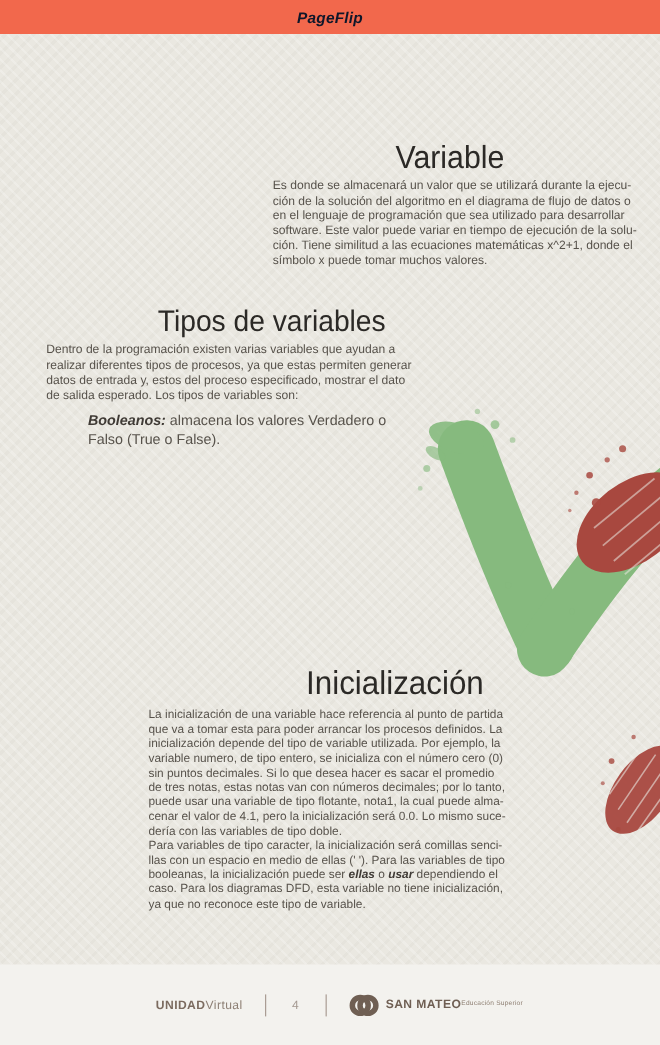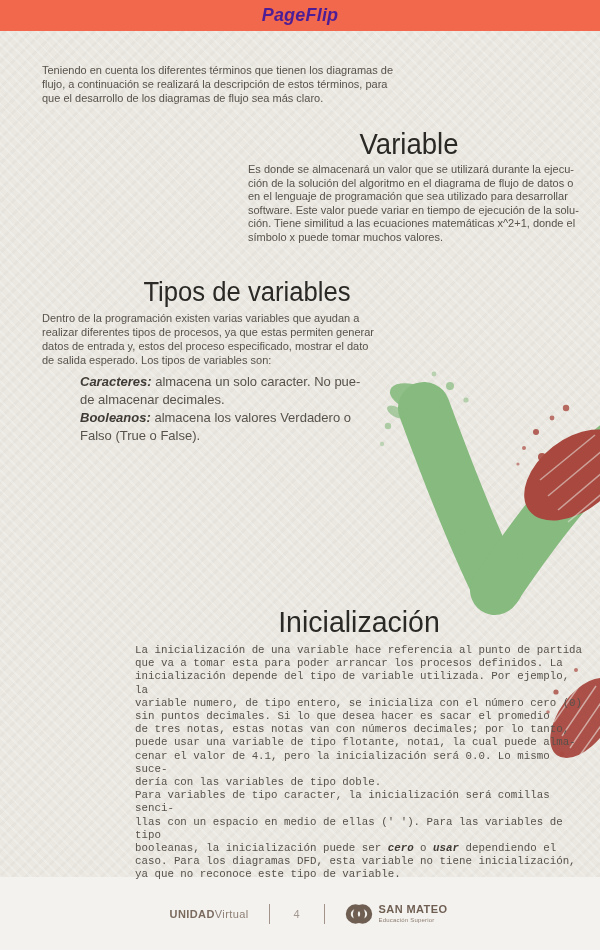--- a/index.html
+++ b/index.html
@@ -10,21 +10,21 @@
     position:relative; width:600px; height:950px;
     overflow:hidden; background:#f3f2ee;
   }
 
   
   .appbar {
     position:absolute; top:0; left:0; width:600px; height:31px;
     background:#f2684c; display:flex; align-items:center; justify-content:center;
   }
   .appbar .title {
-    color:#4c1d95; font-size:18px; font-weight:bold; font-style:italic;
+    color:#0f172a; font-size:14px; font-weight:bold; font-style:italic;
     letter-spacing:0.2px;
   }
 
   
   .paper {
     position:absolute; top:31px; left:0; width:600px; height:846px;
     background:#eae8e1;
     background-image:
       repeating-linear-gradient(45deg, rgba(255,255,255,0.22) 0 2px, rgba(0,0,0,0) 2px 7px),
       repeating-linear-gradient(-45deg, rgba(120,115,100,0.04) 0 3px, rgba(0,0,0,0) 3px 9px);
@@ -40,92 +40,87 @@
   .intro       { top:32px;  left:42px;  width:402px; }
   .h-variable  { top:97px;  left:233px; width:352px; font-size:29px; }
   .p-variable  { top:132px; left:233px; width:352px; line-height:13.6px;margin-left:15px; }
   .h-tipos     { top:246px; left:42px;  width:410px; font-size:27px; }
   .p-tipos     { top:280px; left:42px;  width:410px; }
   .typelist    { top:342px; left:80px;  width:330px; font-size:13px;
                  line-height:18px; color:#57524b; z-index:2; position:absolute; }
   .typelist p  { white-space:pre-line; }
   .typelist b  { font-style:italic; color:#3f3a35; }
   .h-inicial   { top:574px; left:135px; width:448px; font-size:30px; }
-  .p-inicial   { top:613px; left:135px; width:450px; font-size:10.8px; line-height:13.2px;font-family:Liberation Mono, monospace; }
+  .p-inicial   { top:613px; left:135px; width:450px; font-size:10.8px; line-height:13.2px; }
   .p-inicial b { font-style:italic; color:#3f3a35; }
 
   
   .brush { position:absolute; top:329px; left:370px; width:230px; height:420px;
            z-index:1; pointer-events:none; }
 
   
   .footer {
     position:absolute; top:877px; left:0; width:600px; height:73px;
     background:#f3f2ee; display:flex; align-items:center; justify-content:center;
     gap:20px; color:#7b6b5f;
   }
   .brand { font-size:11px; letter-spacing:0.4px;padding-left:17px; }
   .brand .bold { font-weight:bold; }
   .brand .light { font-weight:normal; opacity:0.85; }
   .fsep { width:1px; height:20px; background:#a2948a; }
   .pagenum { font-size:11px; color:#a39890; min-width:14px; text-align:center; }
   .logo { display:flex; align-items:center; gap:6px; }
-  .logo-text { display:flex; flex-direction:column; line-height:1; }
+  .logo-text { display:flex; flex-direction:row; line-height:1; }
   .logo-title { font-size:11px; font-weight:bold; letter-spacing:0.4px; color:#6f5f53; }
   .logo-sub { font-size:6px; color:#8d7e71; margin-top:2px; letter-spacing:0.2px; }
 </style>
 </head>
 <body>
 
 <div class="page">
 
   <div class="appbar">
     <span class="title">PageFlip</span>
   </div>
 
   <div class="paper">
 
-    <p class="tblock body-txt intro">Teniendo en cuenta los diferentes términos que tienen los diagramas de
-flujo, a continuación se realizará la descripción de estos términos, para
-que el desarrollo de los diagramas de flujo sea más claro.</p>
 
     <h1 class="tblock heading h-variable">Variable</h1>
     <p class="tblock body-txt p-variable">Es donde se almacenará un valor que se utilizará durante la ejecu-
 ción de la solución del algoritmo en el diagrama de flujo de datos o
 en el lenguaje de programación que sea utilizado para desarrollar
 software. Este valor puede variar en tiempo de ejecución de la solu-
 ción. Tiene similitud a las ecuaciones matemáticas x^2+1, donde el
 símbolo x puede tomar muchos valores.</p>
 
     <h1 class="tblock heading h-tipos">Tipos de variables</h1>
     <p class="tblock body-txt p-tipos">Dentro de la programación existen varias variables que ayudan a
 realizar diferentes tipos de procesos, ya que estas permiten generar
 datos de entrada y, estos del proceso especificado, mostrar el dato
 de salida esperado. Los tipos de variables son:</p>
 
     <div class="typelist">
-      <p><b>Caracteres:</b> <span>almacena un solo caracter. No pue-
-de almacenar decimales.</span></p>
       <p><b>Booleanos:</b> <span>almacena los valores Verdadero o
 Falso (True o False).</span></p>
     </div>
 
     <h1 class="tblock heading h-inicial">Inicialización</h1>
     <p class="tblock p-inicial"><span>La inicialización de una variable hace referencia al punto de partida
 que va a tomar esta para poder arrancar los procesos definidos. La
 inicialización depende del tipo de variable utilizada. Por ejemplo, la
 variable numero, de tipo entero, se inicializa con el número cero (0)
 sin puntos decimales. Si lo que desea hacer es sacar el promedio
 de tres notas, estas notas van con números decimales; por lo tanto,
 puede usar una variable de tipo flotante, nota1, la cual puede alma-
 cenar el valor de 4.1, pero la inicialización será 0.0. Lo mismo suce-
 dería con las variables de tipo doble.</span>
 <span>Para variables de tipo caracter, la inicialización será comillas senci-
 llas con un espacio en medio de ellas (' '). Para las variables de tipo
-booleanas, la inicialización puede ser </span><b>cero</b><span> o </span><b>usar</b><span> dependiendo el
+booleanas, la inicialización puede ser </span><b>ellas</b><span> o </span><b>usar</b><span> dependiendo el
 caso. Para los diagramas DFD, esta variable no tiene inicialización,
 ya que no reconoce este tipo de variable.</span></p>
 
     <svg class="brush" viewBox="0 0 230 420" xmlns="http://www.w3.org/2000/svg" aria-hidden="true">
 
       <g>
         <path d="M54,48 C75,105 102,175 127,226" stroke="#86ba7e" stroke-width="52" stroke-linecap="round" fill="none"></path>
         <path d="M125,230 C160,178 210,110 252,80" stroke="#86ba7e" stroke-width="50" stroke-linecap="round" fill="none"></path>
 
         <ellipse cx="45" cy="38" rx="26" ry="13" fill="#86ba7e" opacity="0.9" transform="rotate(18 45 38)"></ellipse>

